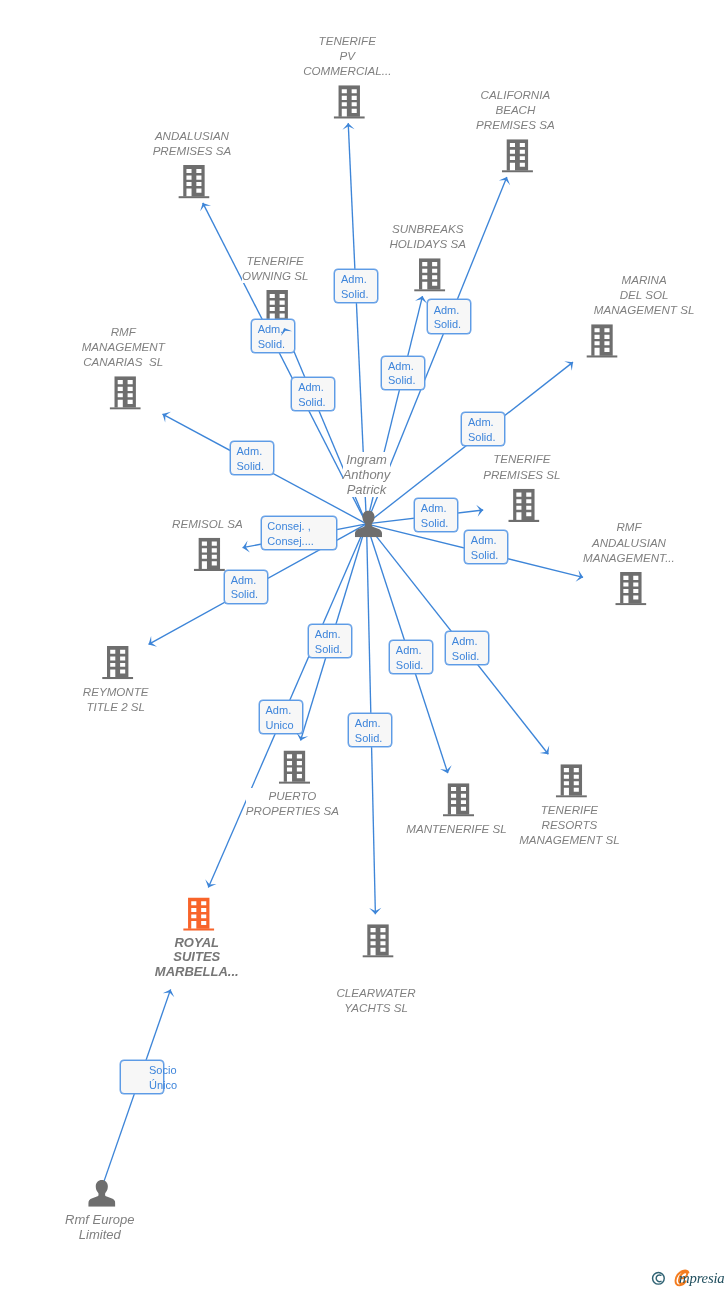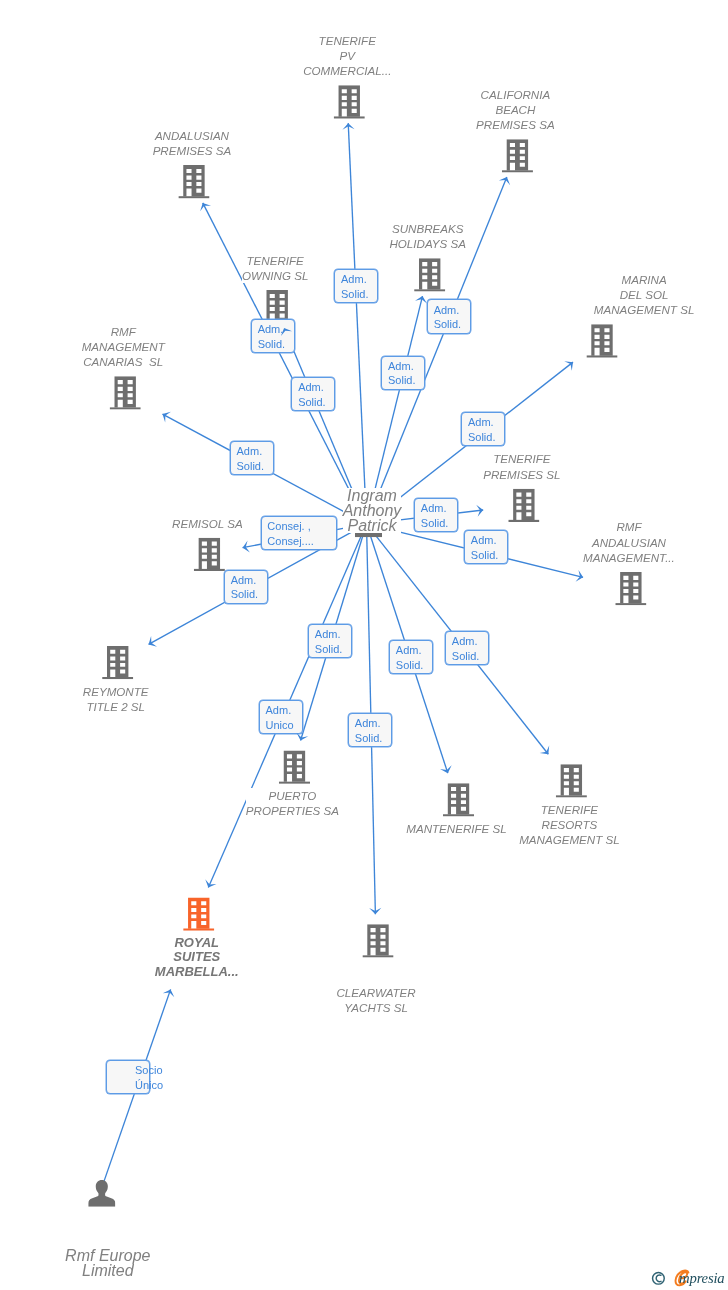--- a/index.html
+++ b/index.html
@@ -3,21 +3,21 @@
 <meta charset="utf-8">
 <title>Empresia corporate network</title>
 <style>
   html,body{margin:0;padding:0;}
   body{width:728px;height:1290px;background:#ffffff;
        font-family:"Liberation Sans",sans-serif;overflow:hidden;position:relative;}
   #canvas,#canvas-top{position:absolute;left:0;top:0;width:728px;height:1290px;}
   #canvas-top{pointer-events:none;}
   .node-label{position:absolute;text-align:center;color:#808080;font-size:11.6px;background:#ffffff;
               line-height:15.2px;white-space:pre;font-style:italic;}
-  .node-label.is-person{font-size:16px;line-height:15.0px;margin-top:36px;}
+  .node-label.is-person{font-size:13px;line-height:15.0px;}
   .node-label.is-highlight{color:#767676;font-weight:bold;font-size:13px;line-height:14.7px;}
   .edge-label{position:absolute;box-sizing:border-box;border:1px solid #5d9be6;box-shadow:0 0 0 0.5px #6aa3e8;
               border-radius:4px;background:#f7f7f7;color:#3e85db;font-size:11px;
               line-height:14.7px;text-align:left;white-space:nowrap;
               display:flex;flex-direction:column;justify-content:center;align-items:flex-start;
               padding-left:5.7px;padding-top:1.5px;}
   .edge-label span, .node-label span{display:block;}
   #watermark{position:absolute;left:648px;top:1262px;}
 </style>
 </head>
@@ -178,21 +178,21 @@
       <span>Solid.</span>
     </div>
     <div class="edge-label" style="width: 44.3px; height: 34.2px; left: 258.85px; top: 699.9px;">
       <span>Adm.</span>
       <span>Unico</span>
     </div>
     <div class="edge-label" style="width: 43.7px; height: 34.2px; left: 348.15px; top: 712.9px;">
       <span>Adm.</span>
       <span>Solid.</span>
     </div>
-    <div class="edge-label" style="width: 44.3px; height: 34.2px; left: 106px; top: 1059.9px; padding-left: 28px;">
+    <div class="edge-label" style="width: 44.3px; height: 34.2px; left: 120px; top: 1059.9px; padding-left: 28px;">
       <span>Socio</span>
       <span>Único</span>
     </div>
   </div>
 
 <svg id="canvas-top" viewBox="0 0 728 1290" xmlns="http://www.w3.org/2000/svg">
   <g id="arrows">
       <polygon points="348.22,123.15 354.60,129.17 348.36,126.35 342.41,129.72" fill="#3d85d8"></polygon>
       <polygon points="506.84,177.00 510.13,185.13 505.64,179.97 498.82,180.55" fill="#3d85d8"></polygon>
       <polygon points="202.74,202.90 211.04,205.74 204.20,205.75 200.17,211.28" fill="#3d85d8"></polygon>

